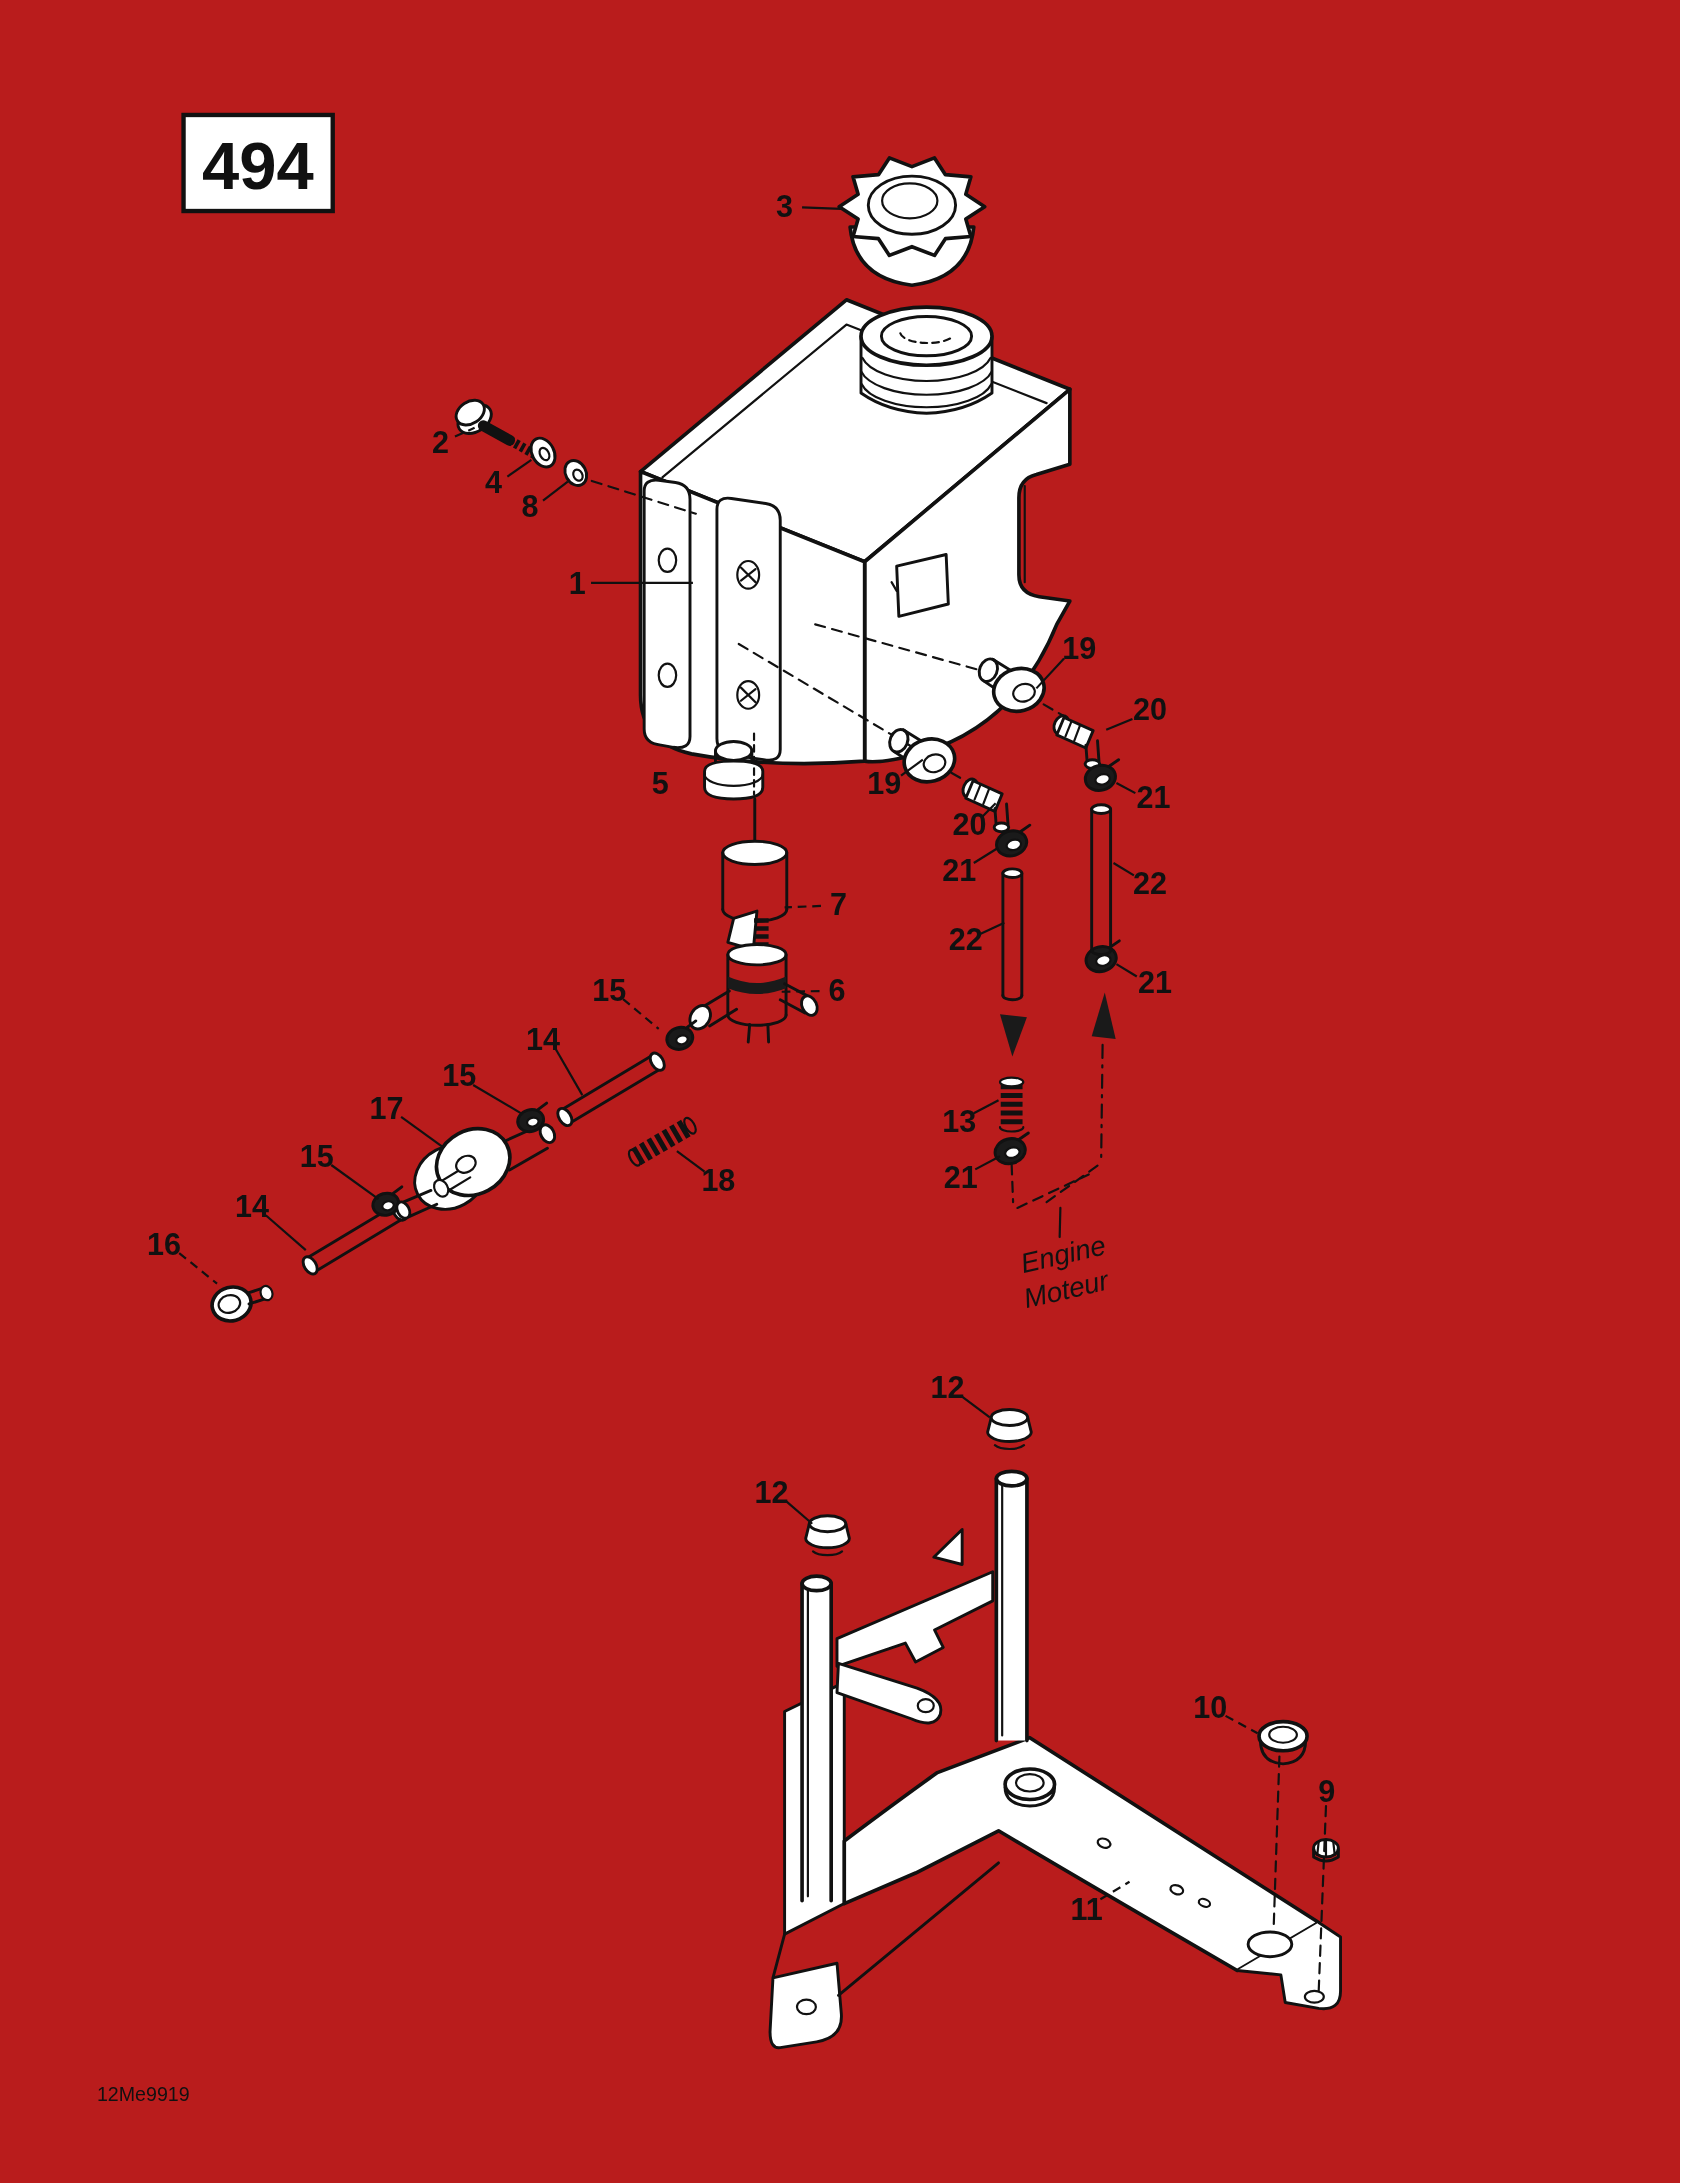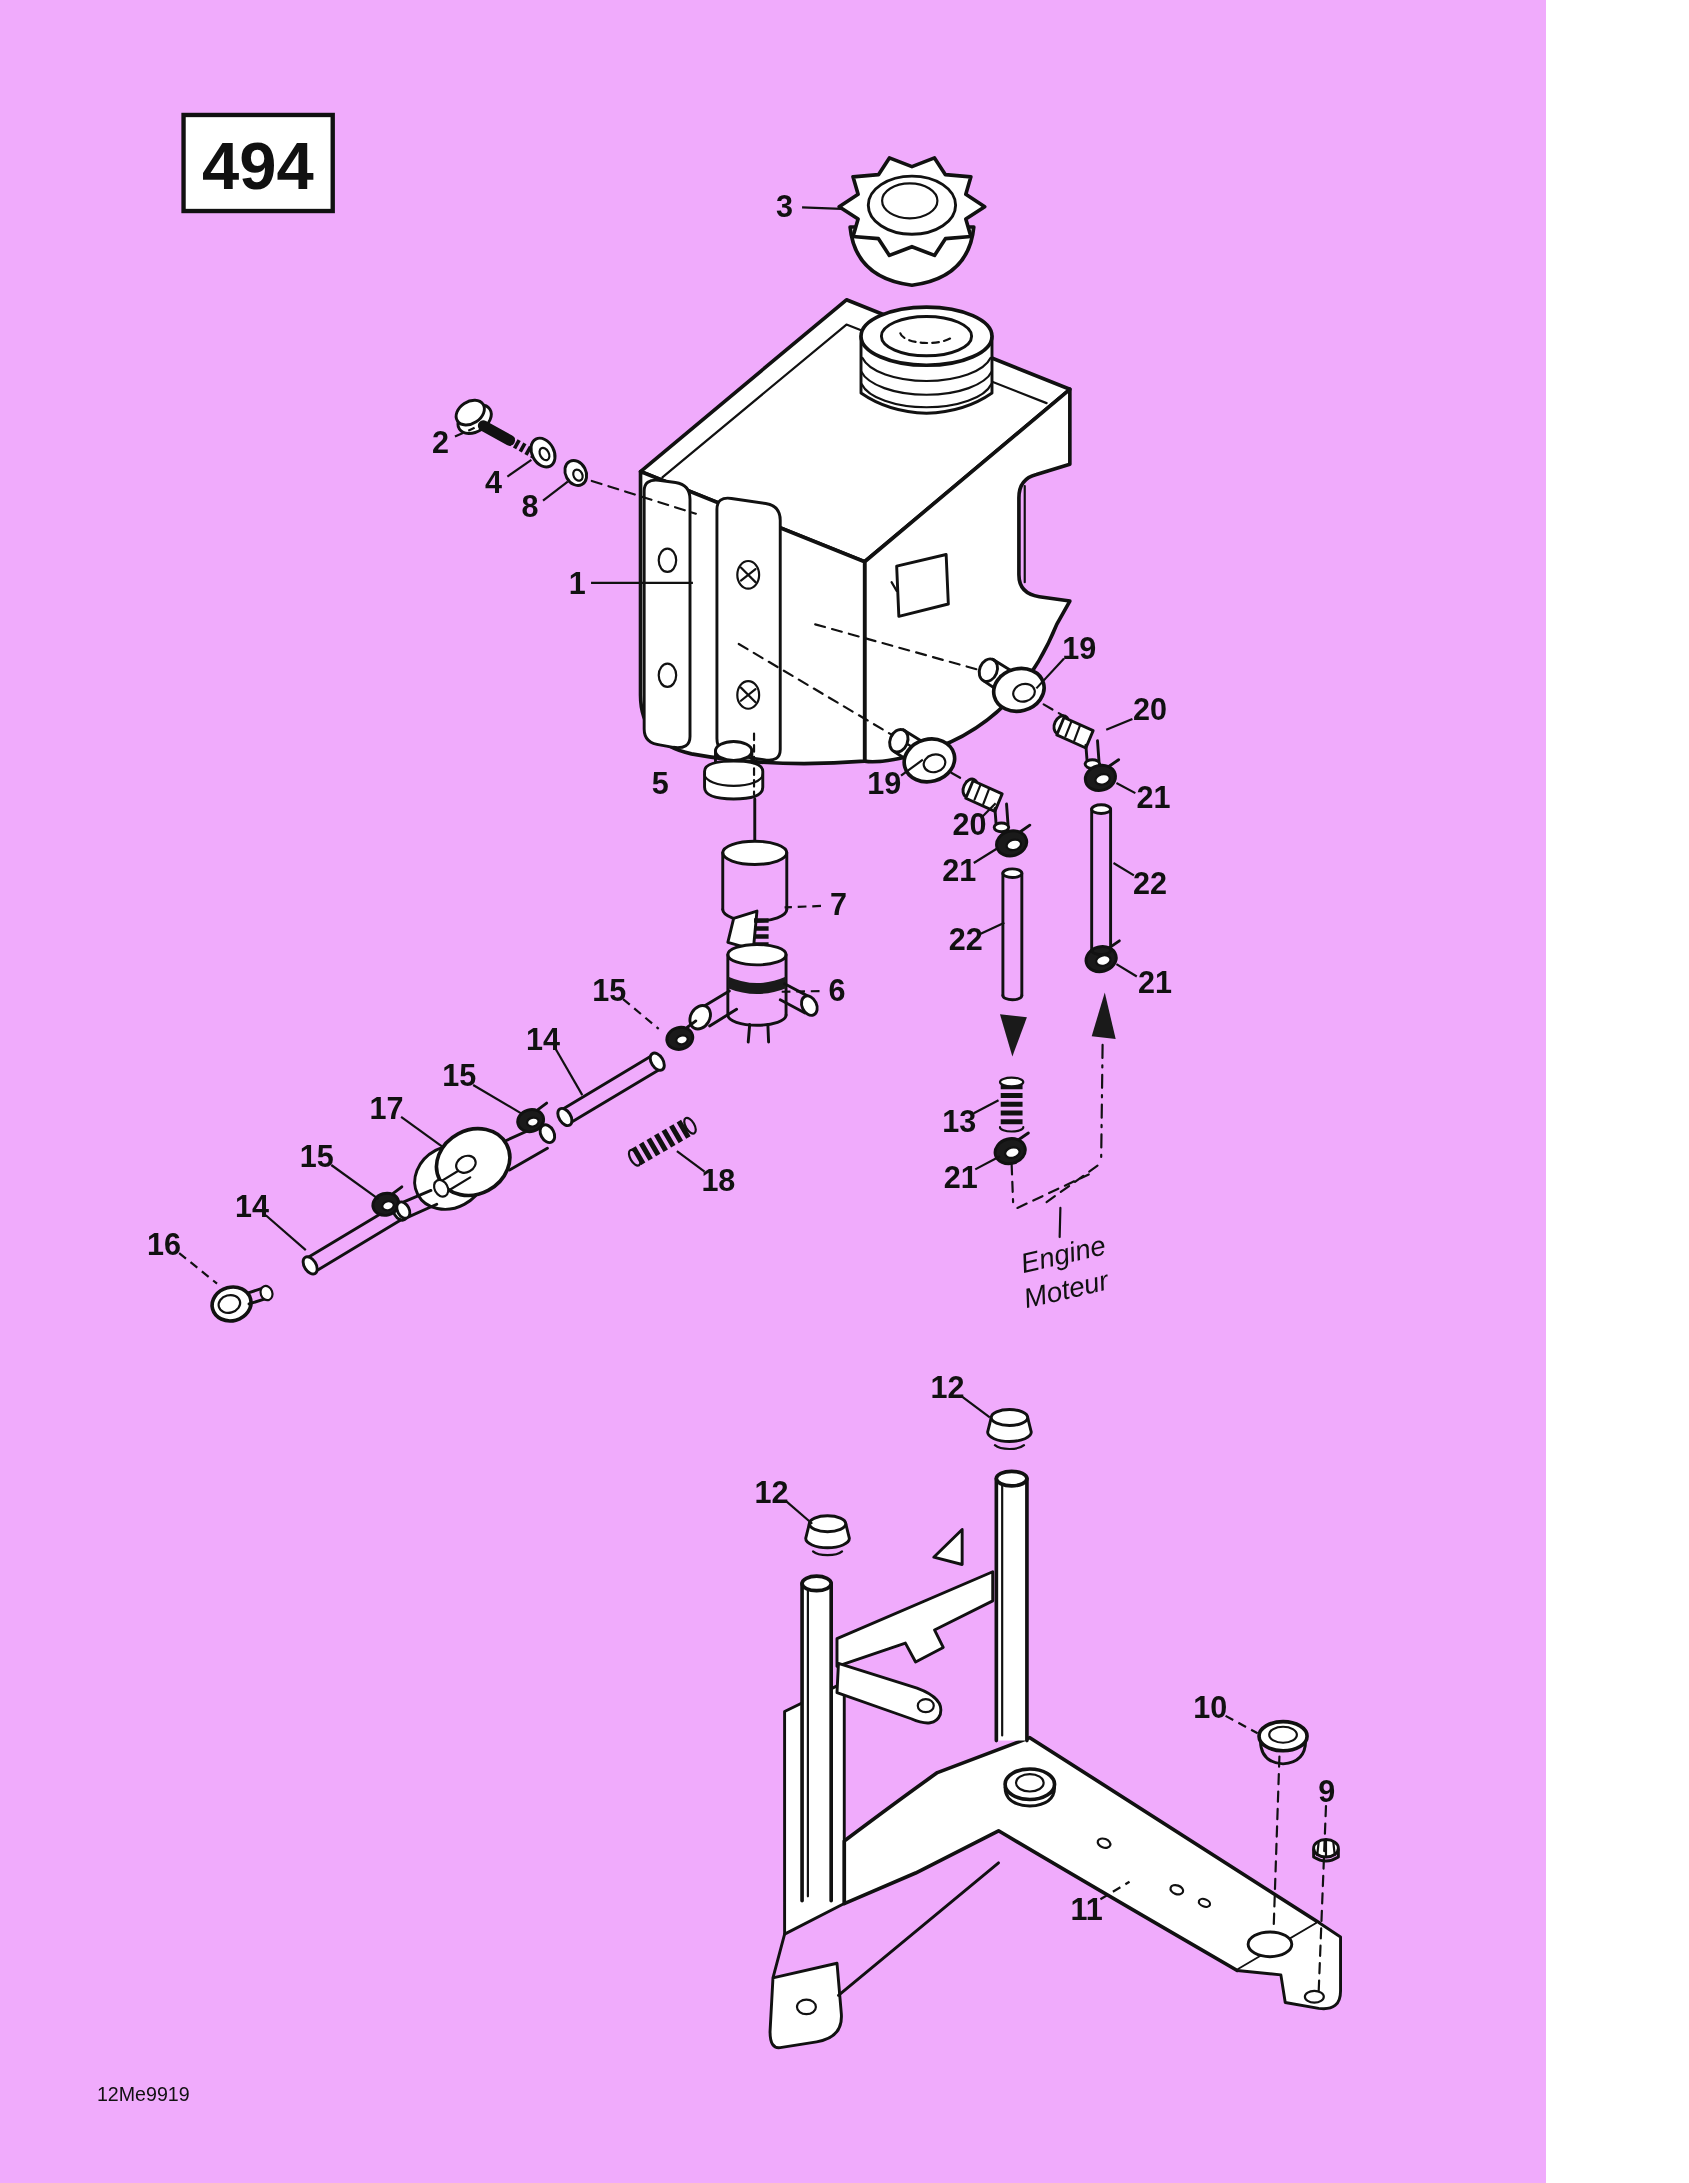--- a/index.html
+++ b/index.html
@@ -1,16 +1,16 @@
 <!DOCTYPE html>
 <html style="font-size:11.6px"><head>
 <meta charset="utf-8">
 <style>
   html,body{margin:0;padding:0;background:#ffffff;}
-  #page{position:relative;width:1546px;height:2183px;background:#f0abfc;overflow:hidden;
+  #page{position:relative;width:1680px;height:2183px;background:#b91c1c;overflow:hidden;
         font-family:"Liberation Sans", sans-serif;}
   svg{position:absolute;left:0;top:0;}
   .ln{stroke:#111;fill:none;stroke-width:4;stroke-linecap:round;stroke-linejoin:round;}
   .ln5{stroke:#111;fill:none;stroke-width:5;stroke-linecap:round;stroke-linejoin:round;}
   .ln3{stroke:#111;fill:none;stroke-width:3;stroke-linecap:round;stroke-linejoin:round;}
   .wfill{fill:#ffffff;}
   .dk{fill:#1a1a1a;}
   .dash{stroke-dasharray:14 10;}
   .dashf{stroke-dasharray:9 7;}
   .callout{font-family:"Liberation Sans", sans-serif;font-size:42px;font-weight:700;fill:#111;}

